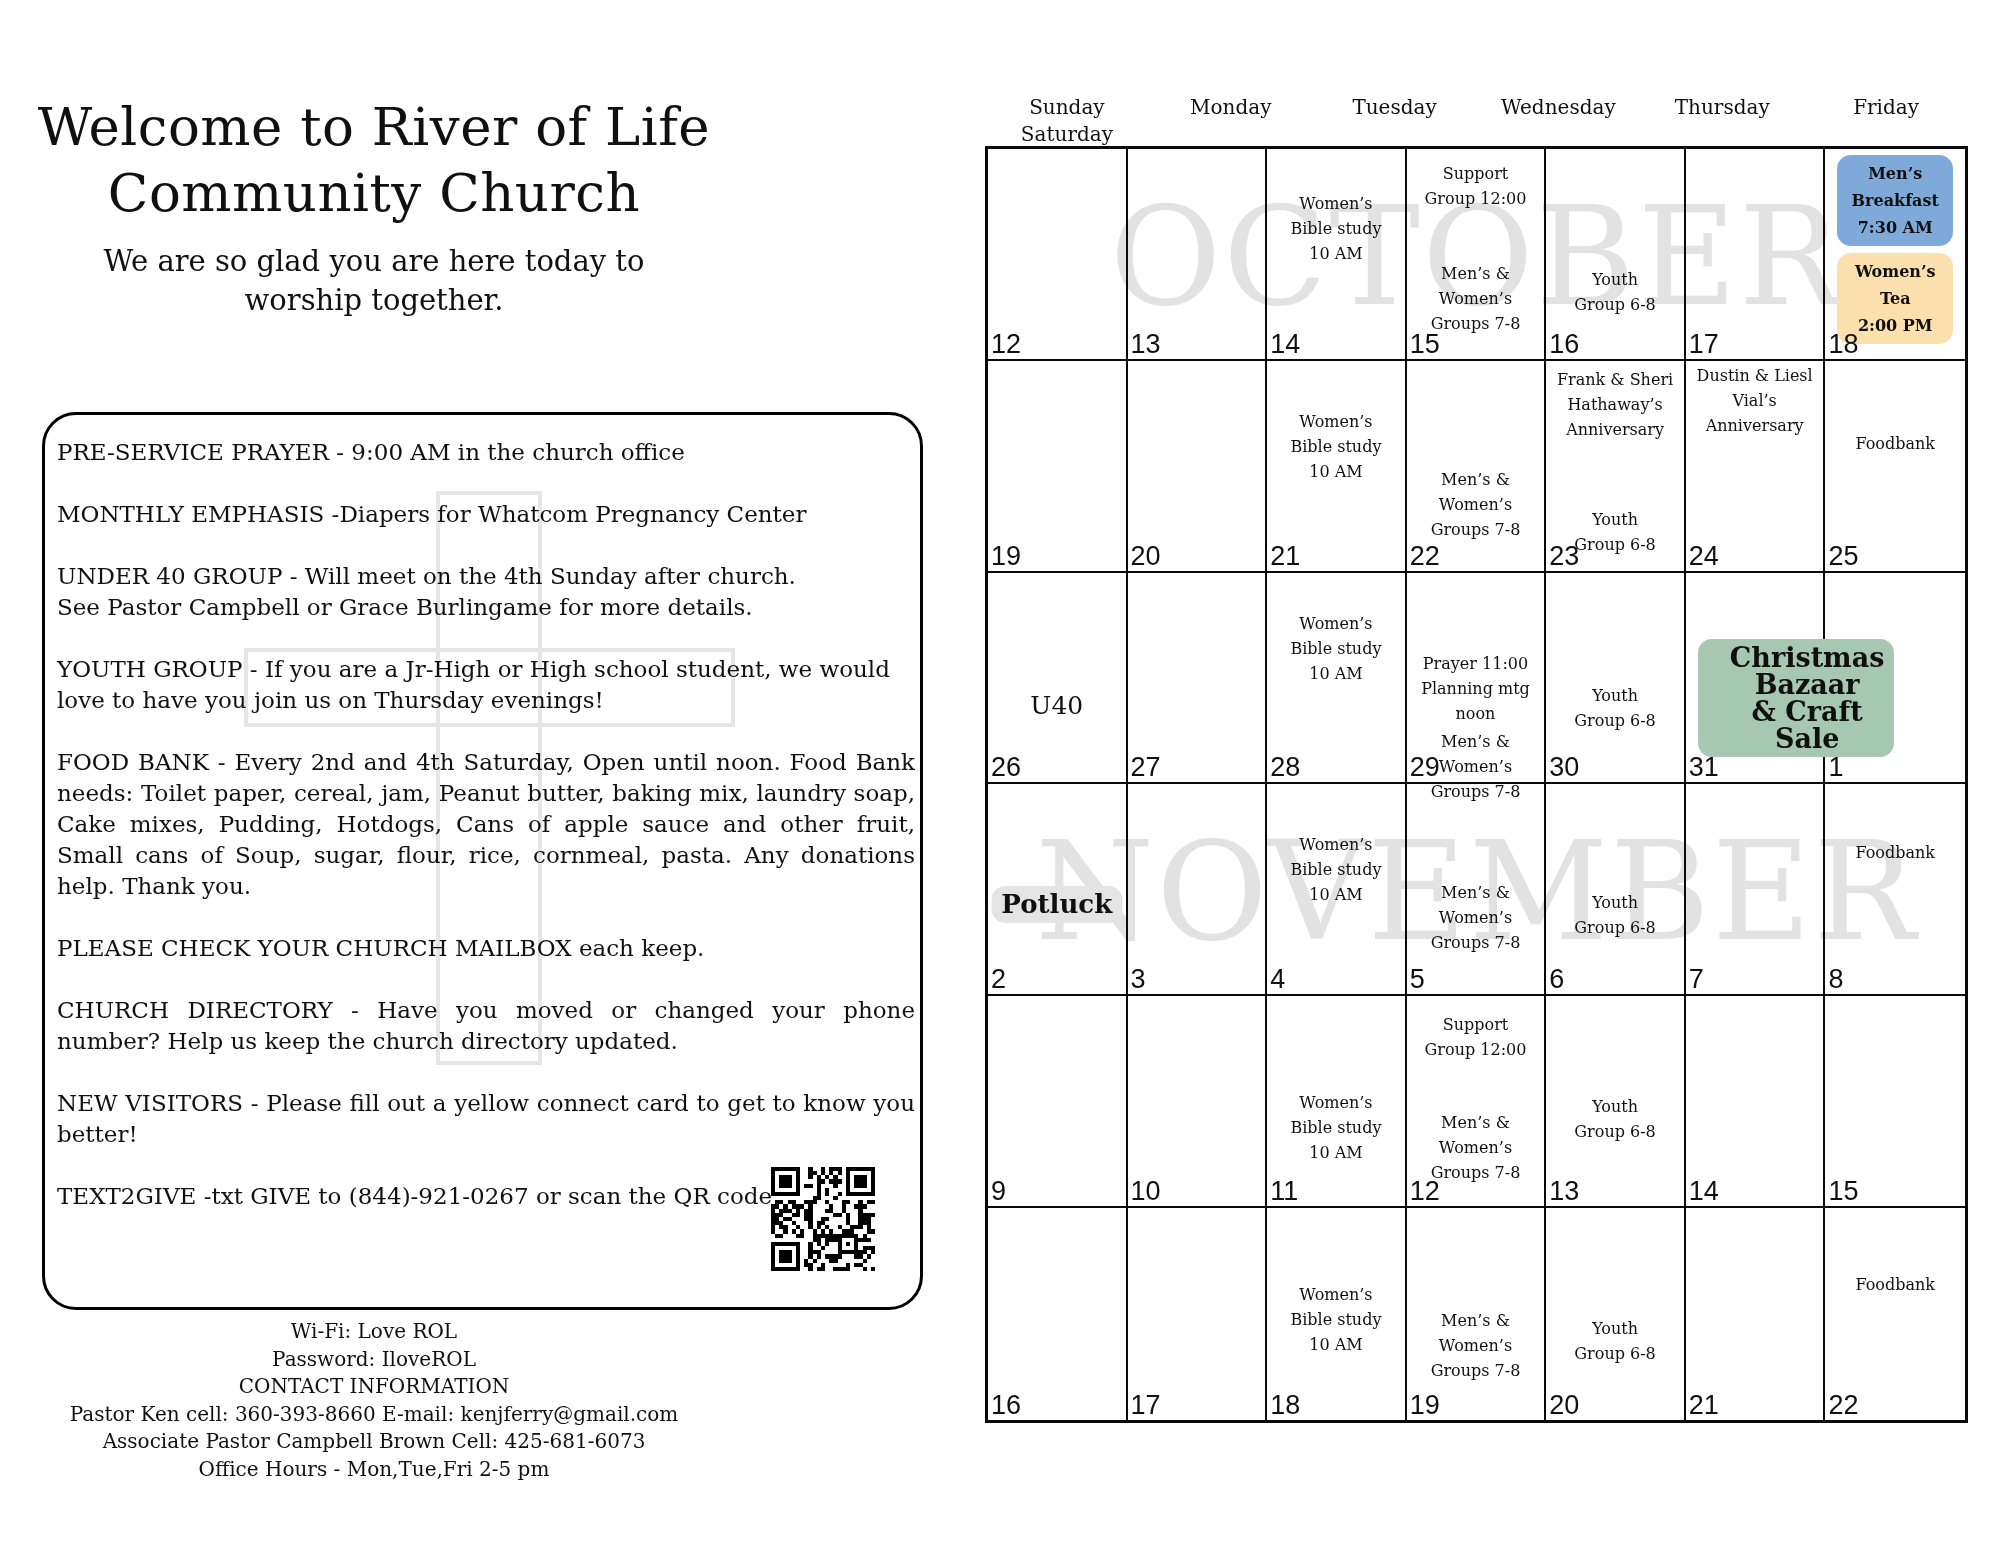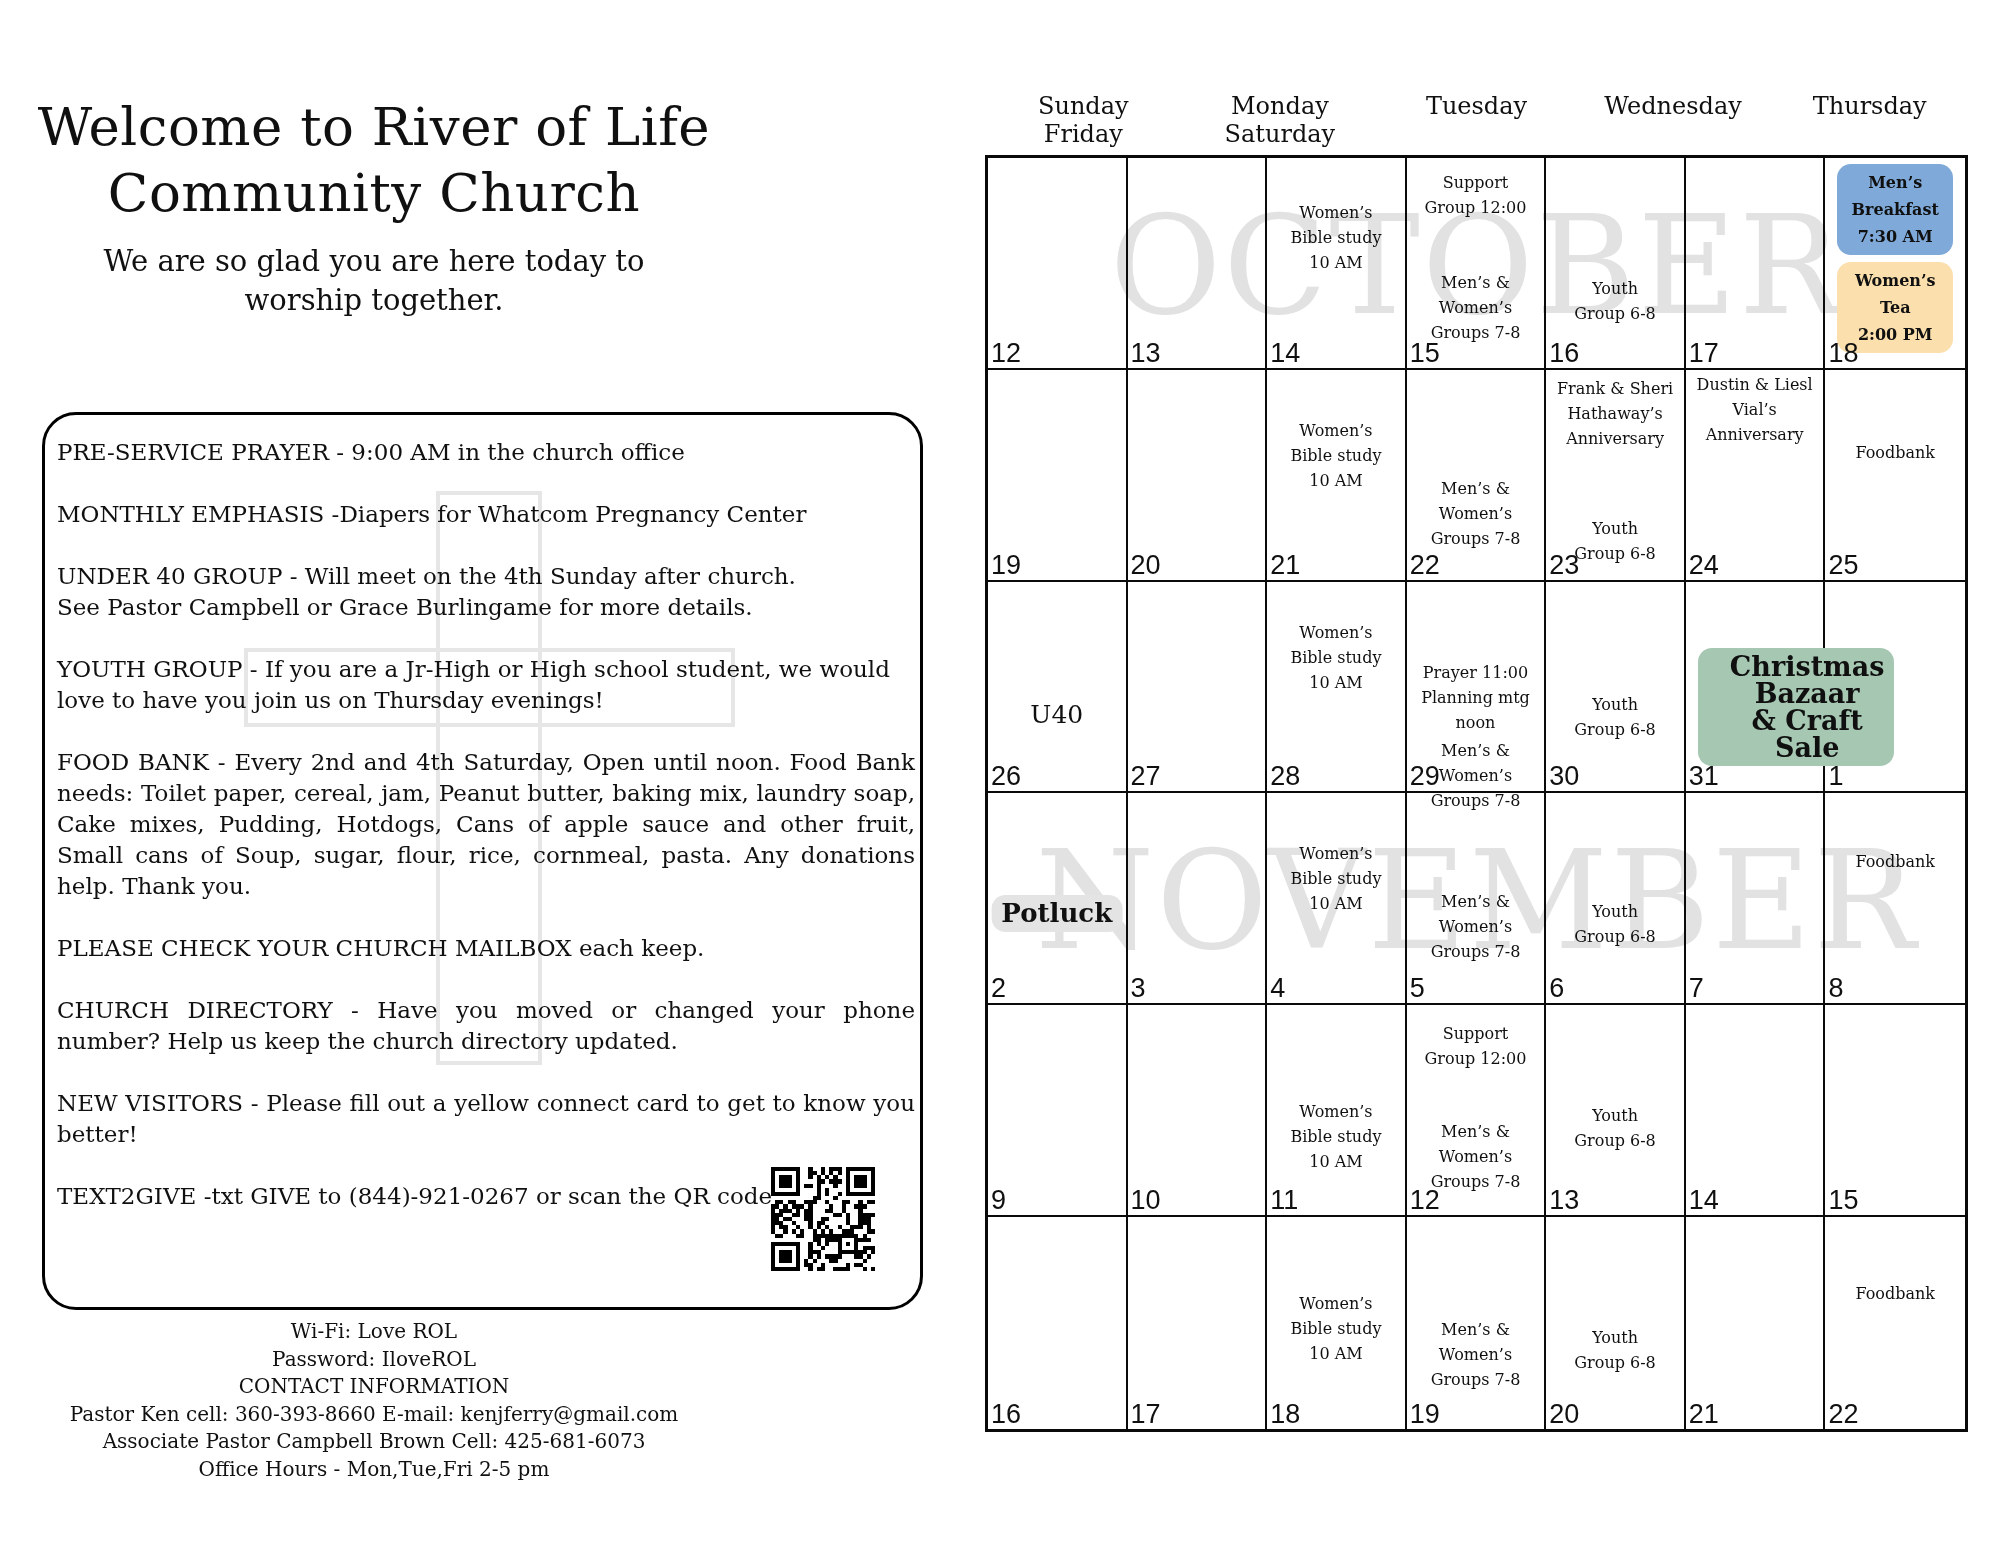--- a/index.html
+++ b/index.html
@@ -16,22 +16,22 @@
     border:3px solid #000;border-radius:34px;background:#fff;box-sizing:border-box;
   }
   .cross-svg{position:absolute;left:0;top:0;}
   .ann-content{position:absolute;left:12px;top:22px;width:858px;font-size:23px;line-height:31px;}
   .ann-content p{margin:0 0 31px 0;white-space:pre-line;}
   .ann-content p.justify{text-align:justify;white-space:normal;}
   .qr-wrap{position:absolute;left:726px;top:752px;width:104px;height:104px;}
   .footer{position:absolute;left:0;top:1318px;width:748px;text-align:center;font-size:20px;line-height:27.5px;}
   
   .calendar{position:absolute;left:985px;top:92px;width:983px;}
-  .day-headers{display:grid;grid-template-columns:repeat(5,1fr);height:54px;align-items:end;
-    padding-bottom:9px;font-size:24px;text-align:center;}
+  .day-headers{display:grid;grid-template-columns:repeat(6,1fr);height:54px;align-items:end;
+    font-size:20px;text-align:center;}
   .grid{
     position:relative;width:983px;height:1277px;box-sizing:border-box;
     border:3px solid #0a0a0a;display:grid;grid-template-columns:repeat(7,1fr);
     grid-template-rows:repeat(6,1fr);background:#fff;
   }
   .watermark{
     position:absolute;left:0;width:100%;height:212px;display:flex;align-items:center;
     justify-content:center;font-size:136px;line-height:1;color:#e2e2e2;letter-spacing:2px;
     pointer-events:none;user-select:none;
   }

